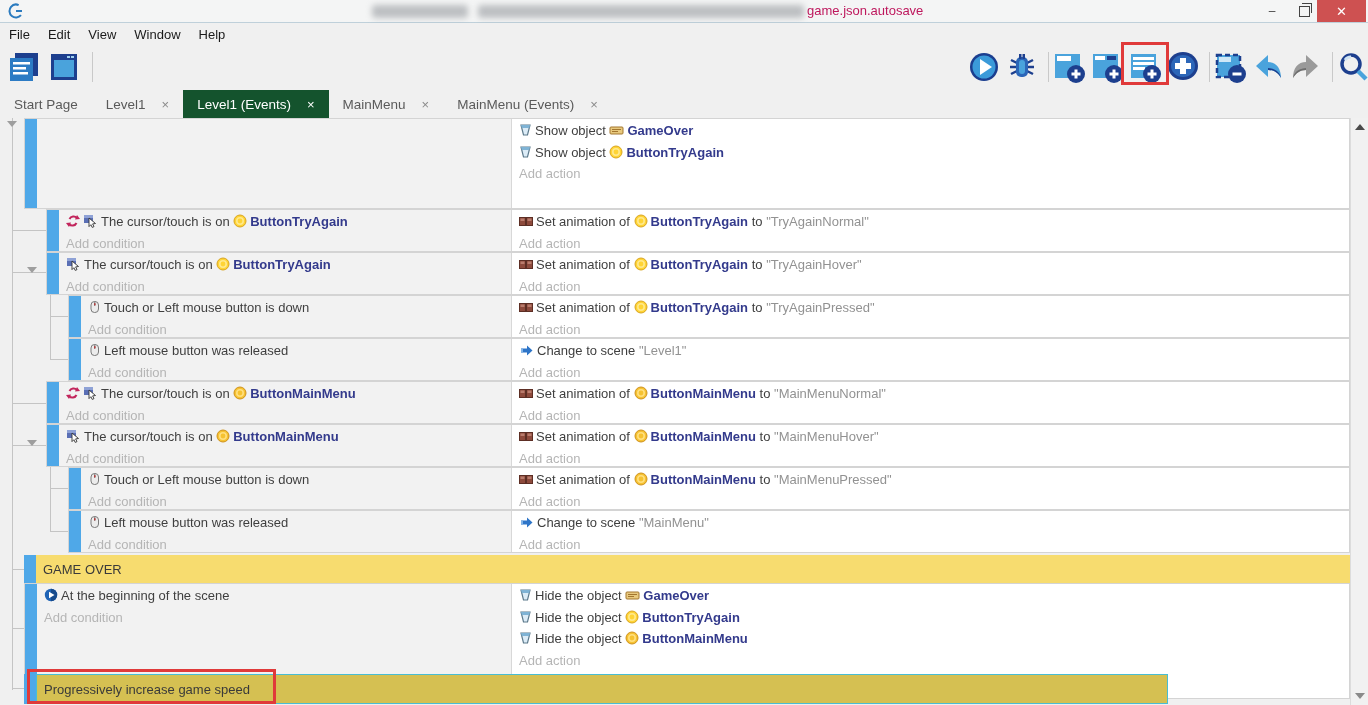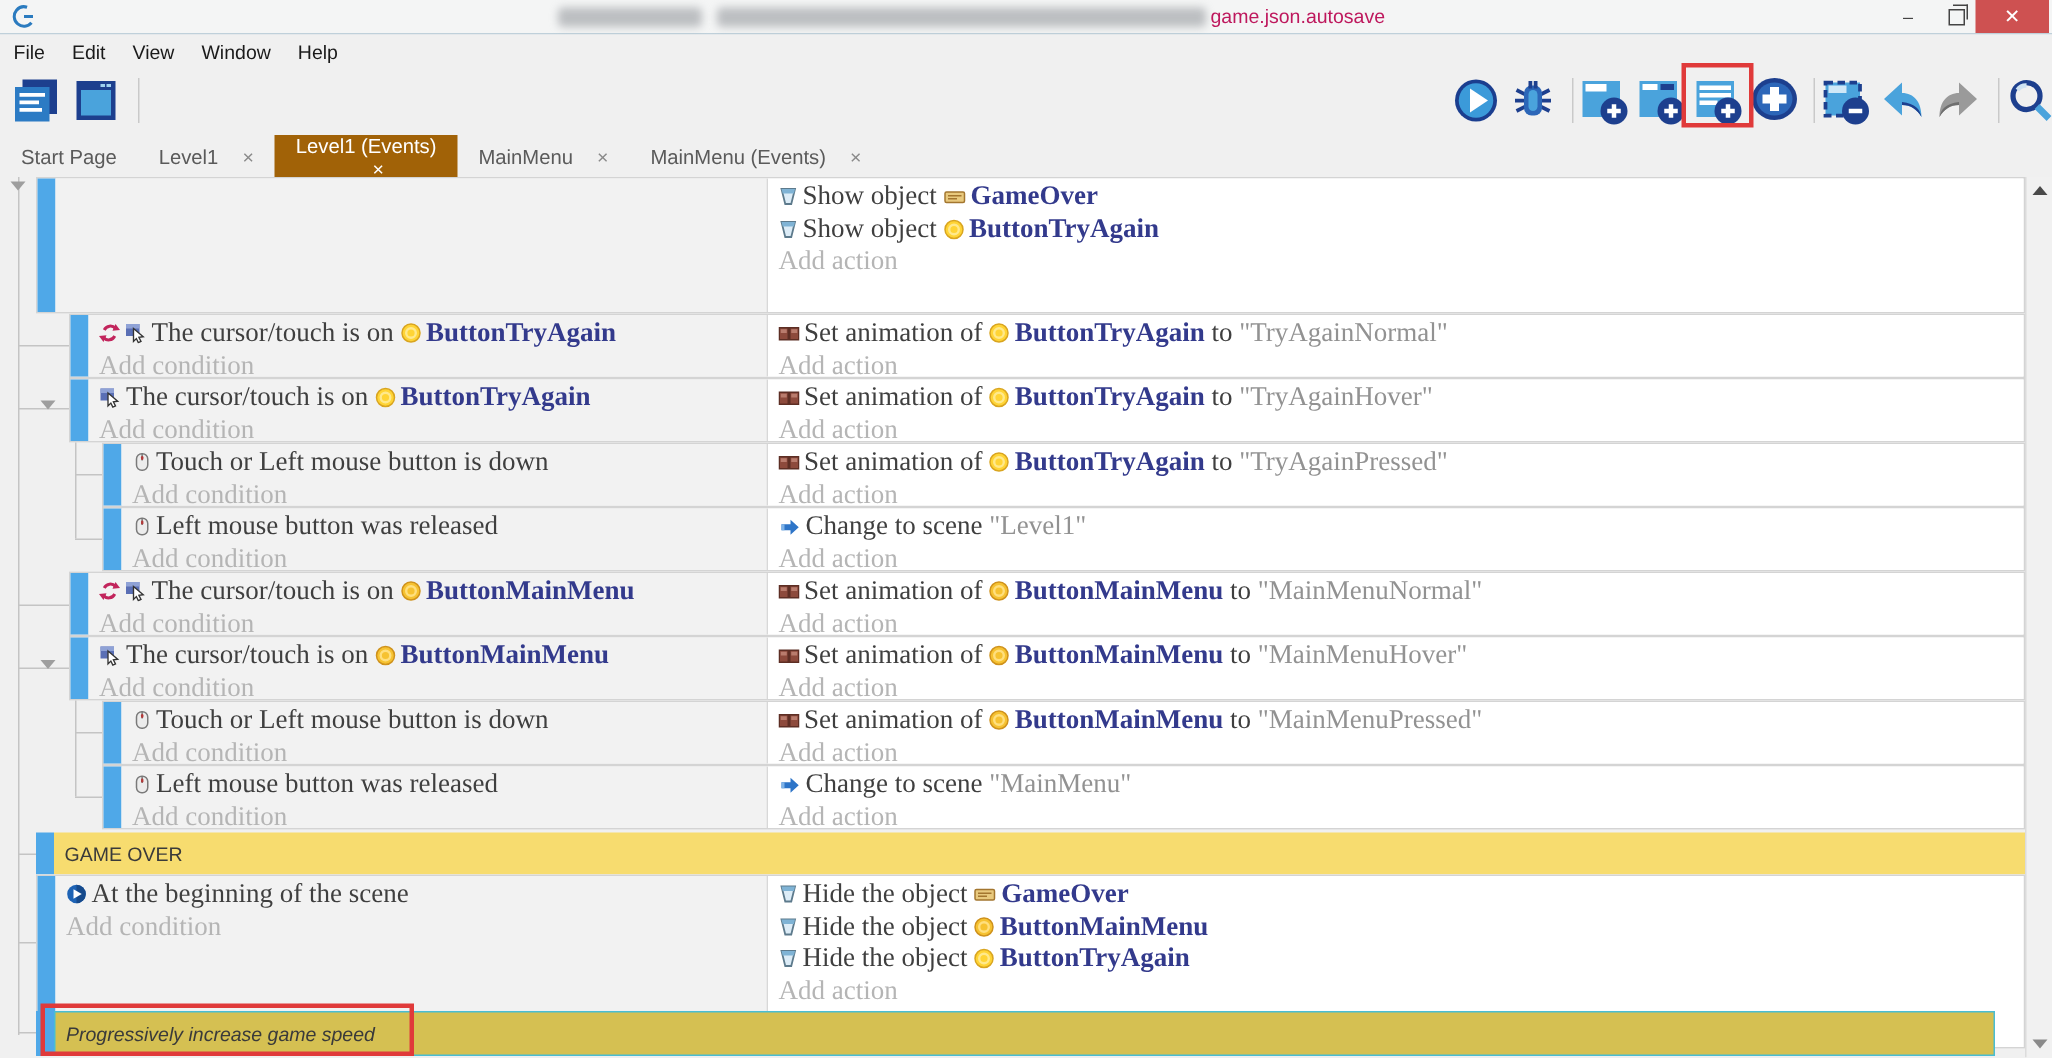--- a/index.html
+++ b/index.html
@@ -20,29 +20,29 @@
   .menubar{position:absolute;left:0;top:23px;width:1368px;height:22px;background:#f0f0f0;display:flex;align-items:center;}
   .menu-item{font-size:13px;color:#1a1a1a;padding:0 9px;}
   
   .toolbar{position:absolute;left:0;top:45px;width:1368px;height:43px;background:#f0f0f0;}
   .tool{position:absolute;top:5px;width:34px;height:34px;display:flex;align-items:center;justify-content:center;}
   .tsep{position:absolute;top:7px;width:1px;height:30px;background:#c9c9c9;}
   
   .tabbar{position:absolute;left:0;top:88px;width:1368px;height:30px;background:#f0f0f0;display:flex;align-items:flex-end;}
   .tab{height:28px;display:flex;align-items:center;padding:0 14px;font-size:13.5px;color:#5a5a5a;}
   .tab .x{margin-left:16px;color:#8a8a8a;font-size:13px;}
-  .tab.active{background:#a16207;color:#fff;flex-direction:column;}
+  .tab.active{background:#14532d;color:#fff;}
   .tab.active .x{color:#fff;}
   
   .sheet{position:absolute;left:0;top:118px;width:1350px;height:587px;background:#f0f0f0;overflow:hidden;}
   .ev{position:absolute;display:flex;border:1px solid #d4d4d4;box-sizing:border-box;background:#fff;}
   .ev .bar{width:12px;background:#4fa8e8;flex:none;}
   .ev .cond{background:#f2f2f2;flex:none;padding:1px 0 0 7px;box-sizing:border-box;overflow:hidden;}
   .ev .act{flex:1;border-left:1px solid #d8d8d8;background:#fff;padding:1px 0 0 7px;box-sizing:border-box;overflow:hidden;}
-  .line{height:21.5px;line-height:21.5px;font-size:18px;color:#3f3f3f;white-space:nowrap;font-family:Liberation Serif, serif;}
+  .line{height:21.5px;line-height:21.5px;font-size:13px;color:#3f3f3f;white-space:nowrap;}
   .line .obj{color:#333a8c;font-weight:bold;}
   .line .param{color:#929292;}
   .line.add{color:#b5b5b5;}
   .icn{display:inline-block;vertical-align:-2px;margin-right:3px;line-height:0;}
   .comment{position:absolute;display:flex;box-sizing:border-box;}
   .comment .bar{width:12px;background:#4fa8e8;flex:none;}
   .comment .body{flex:1;display:flex;align-items:center;padding-left:7px;font-size:13px;color:#3a3a3a;}
   .comment.normal .body{background:#f7dc6f;}
   .comment.selected .body{background:#d5c052;border:1px solid #49bdd3;}
   .tree{position:absolute;background:#c4c4c4;}
@@ -457,34 +457,34 @@
               <polygon points="2,2 11,2 10.3,5 2.8,5" fill="#7fb3d5"></polygon>
             </svg></span><span>Hide the object </span><span class="icn"><svg width="15" height="13">
               <rect x="1" y="3" width="13" height="7" rx="1" fill="#e8c97e" stroke="#a3762f"></rect>
               <line x1="3" y1="5.5" x2="12" y2="5.5" stroke="#a3762f"></line>
               <line x1="3" y1="7.5" x2="9" y2="7.5" stroke="#a3762f"></line>
             </svg></span><span class="obj">GameOver</span></div>
         <div class="line"><span class="icn"><svg width="13" height="14">
               <polygon points="2,2 11,2 8.5,12 4.5,12" fill="#dcecf7" stroke="#5d7a8c" stroke-width="1.2"></polygon>
               <polygon points="2,2 11,2 10.3,5 2.8,5" fill="#7fb3d5"></polygon>
             </svg></span><span>Hide the object </span><span class="icn"><svg width="14" height="14">
+              <circle cx="7" cy="7" r="6" fill="#ffd435" stroke="#d9a520"></circle>
+              <circle cx="7" cy="7" r="3.2" fill="none" stroke="#ffe98c" stroke-width="1.6"></circle>
+            </svg></span><span class="obj">ButtonTryAgain</span></div>
+        <div class="line"><span class="icn"><svg width="13" height="14">
+              <polygon points="2,2 11,2 8.5,12 4.5,12" fill="#dcecf7" stroke="#5d7a8c" stroke-width="1.2"></polygon>
+              <polygon points="2,2 11,2 10.3,5 2.8,5" fill="#7fb3d5"></polygon>
+            </svg></span><span>Hide the object </span><span class="icn"><svg width="14" height="14">
               <circle cx="7" cy="7" r="6" fill="#f6c231" stroke="#cf921c"></circle>
               <circle cx="7" cy="7" r="3.2" fill="none" stroke="#ffdf7e" stroke-width="1.6"></circle>
             </svg></span><span class="obj">ButtonMainMenu</span></div>
-        <div class="line"><span class="icn"><svg width="13" height="14">
-              <polygon points="2,2 11,2 8.5,12 4.5,12" fill="#dcecf7" stroke="#5d7a8c" stroke-width="1.2"></polygon>
-              <polygon points="2,2 11,2 10.3,5 2.8,5" fill="#7fb3d5"></polygon>
-            </svg></span><span>Hide the object </span><span class="icn"><svg width="14" height="14">
-              <circle cx="7" cy="7" r="6" fill="#ffd435" stroke="#d9a520"></circle>
-              <circle cx="7" cy="7" r="3.2" fill="none" stroke="#ffe98c" stroke-width="1.6"></circle>
-            </svg></span><span class="obj">ButtonTryAgain</span></div>
-        <div class="line add">Add action</div>
-      </div>
-    </div>
-    <div class="comment selected" style="left: 24px; top: 556px; width: 1306px; height: 30px; font-style: italic;">
+        <div class="line add">Add action</div>
+      </div>
+    </div>
+    <div class="comment selected" style="left: 24px; top: 556px; width: 1144px; height: 30px;">
       <div class="bar"></div>
       <div class="body">Progressively increase game speed</div>
     </div>
     <div class="tree" style="left: 12px; top: 0px; width: 1px; height: 572px;"></div>
     <div class="tree" style="left: 12px; top: 112px; width: 34px; height: 1px;"></div>
     <div class="tree" style="left: 12px; top: 154px; width: 34px; height: 1px;"></div>
     <div class="tree" style="left: 12px; top: 285px; width: 34px; height: 1px;"></div>
     <div class="tree" style="left: 12px; top: 327px; width: 34px; height: 1px;"></div>
     <div class="tree" style="left: 12px; top: 451px; width: 12px; height: 1px;"></div>
     <div class="tree" style="left: 12px; top: 510px; width: 12px; height: 1px;"></div>

